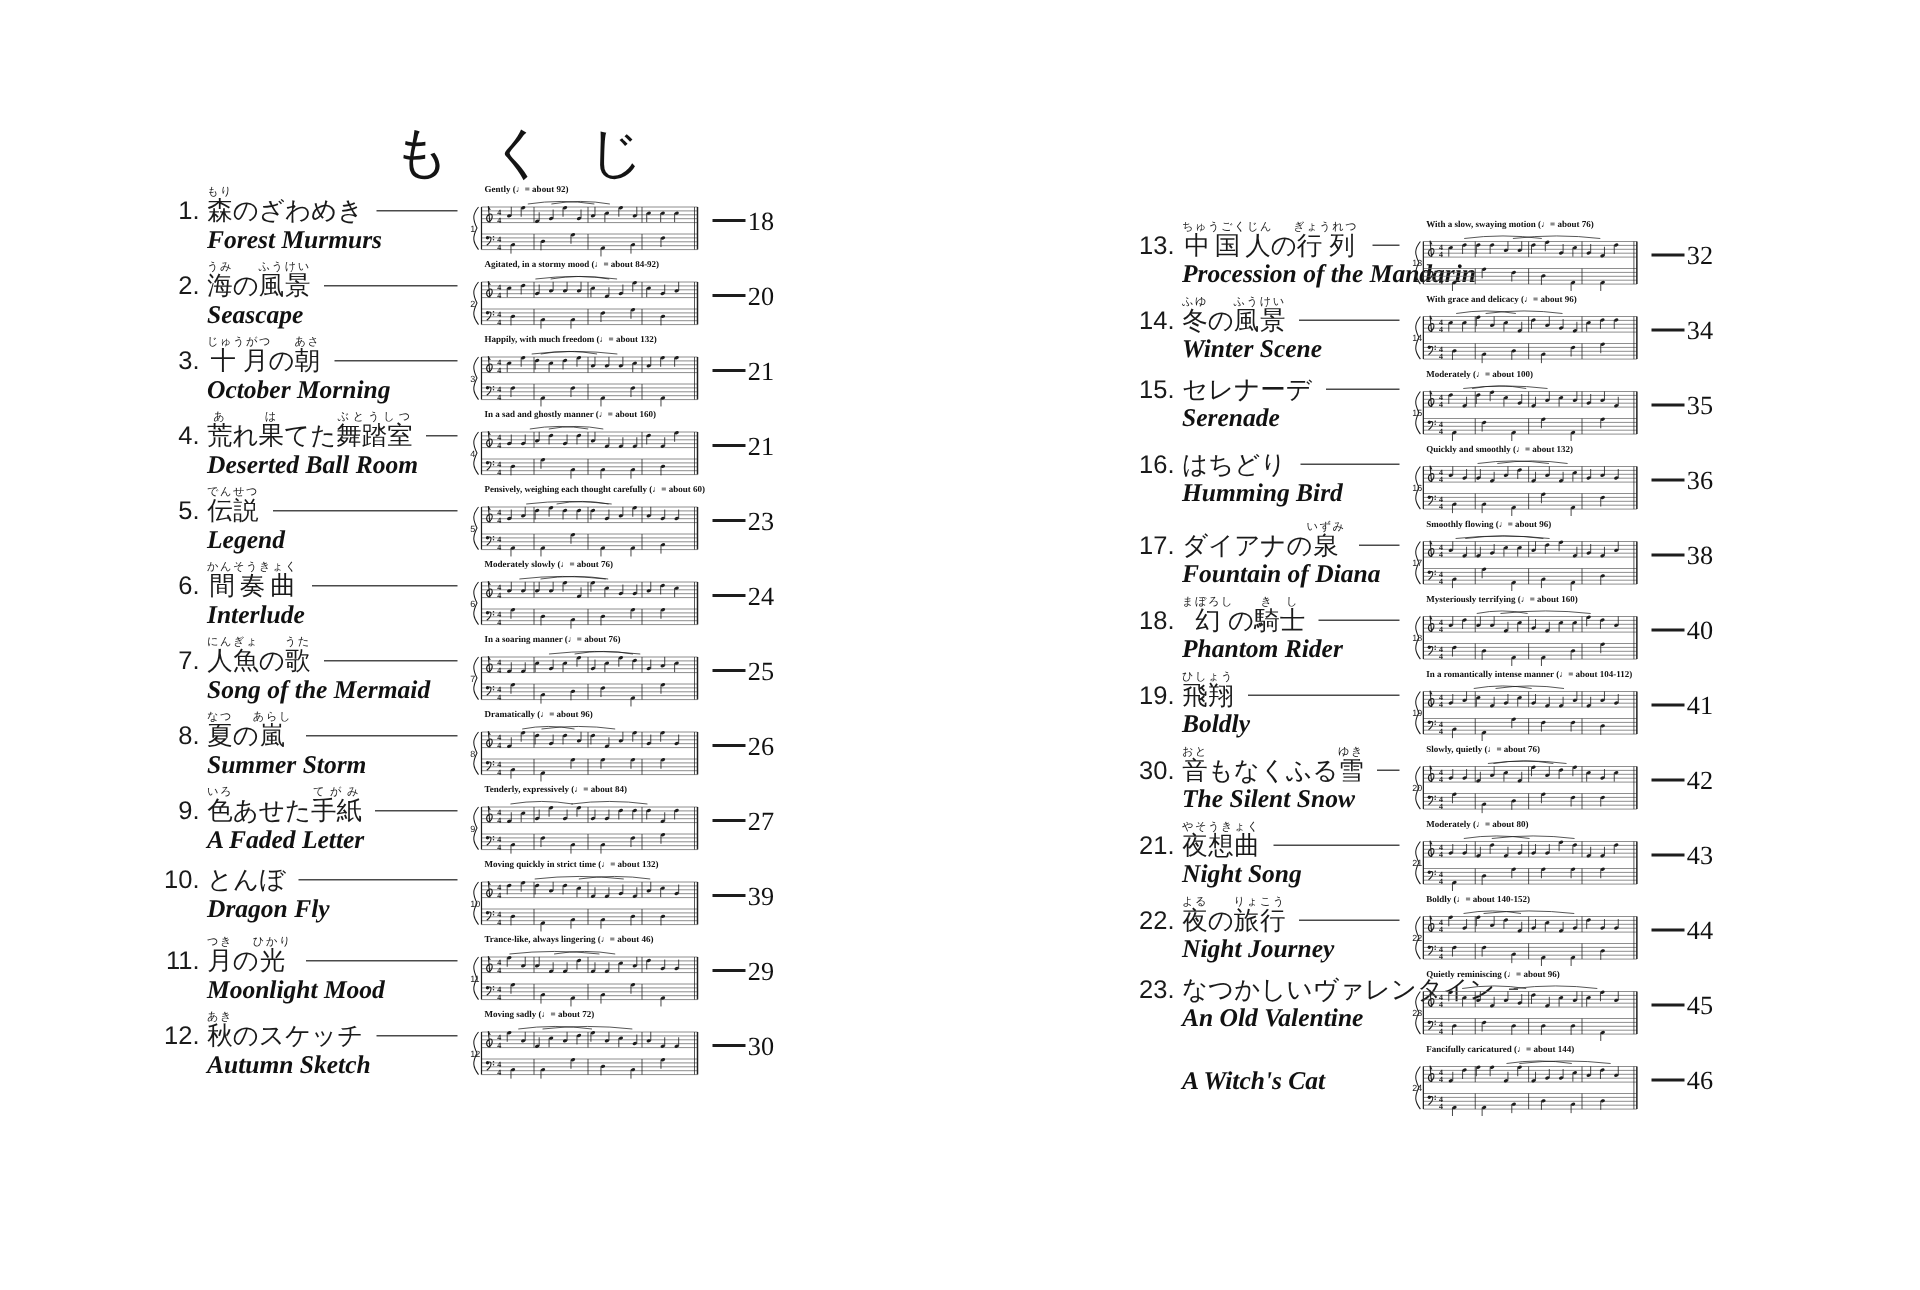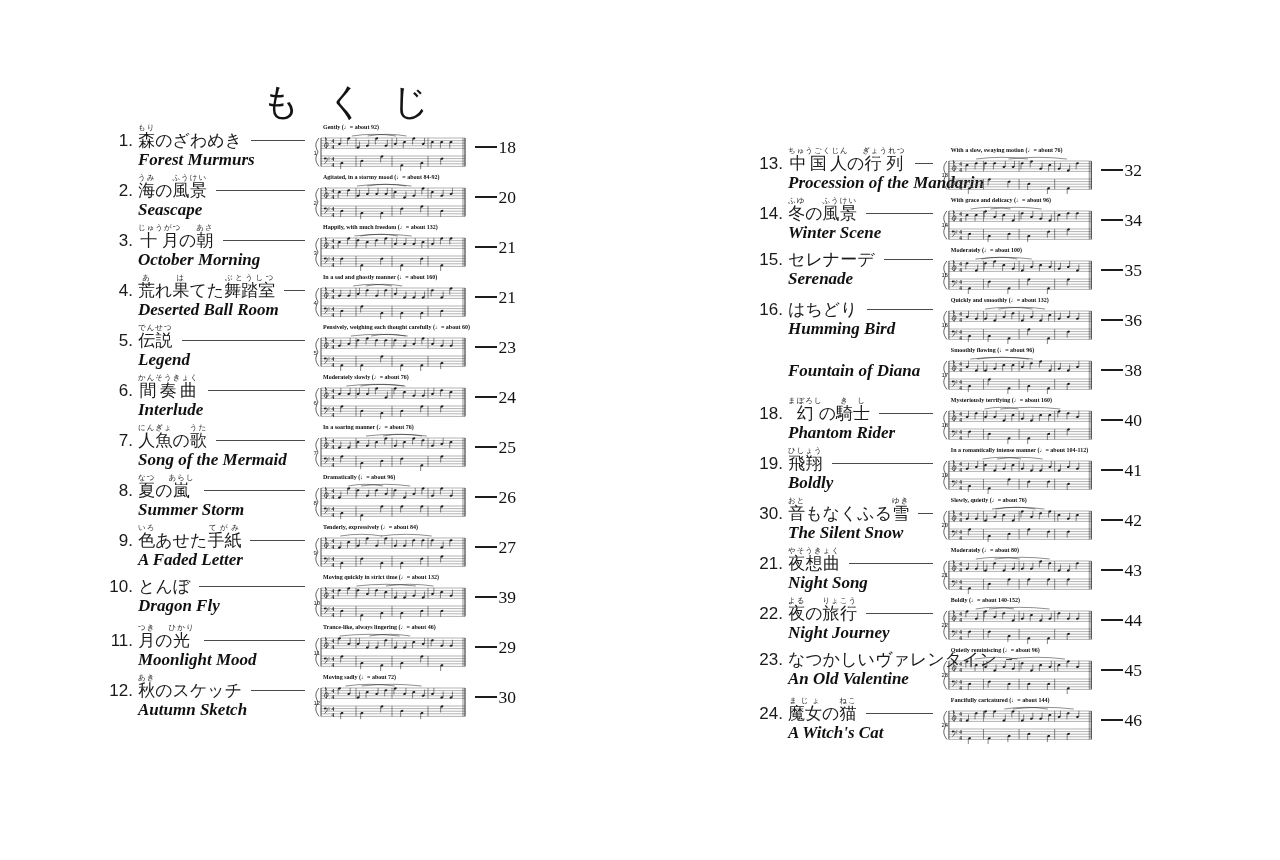--- a/index.html
+++ b/index.html
@@ -1500,20 +1500,25 @@
           <text x="1.5" y="23.5" font-size="6" fill="#1d1d1d">16</text>
         </svg>
       </div>
     <div class="pagecell">
       <span class="dash"></span>
       <span class="pnum">36</span>
     </div>
   </div>
     <div class="entry">
     <div class="entry-main">
+      <div class="title-row">
+        <span class="no">17.</span>
+        <span class="jtitle">ダイアナの<ruby>泉<rt>いずみ</rt></ruby></span>
+        <span class="leader"></span>
+      </div>
       <div class="english">Fountain of Diana</div>
     </div>
     <div class="excerpt">
       <div class="tempo">Smoothly flowing (♩= about 96)</div>
     <svg viewBox="0 0 158 40" preserveAspectRatio="none" xmlns="http://www.w3.org/2000/svg">
           <line x1="9" y1="7" x2="153" y2="7" stroke="#666666" stroke-width="0.5"></line>
           <line x1="9" y1="25" x2="153" y2="25" stroke="#666666" stroke-width="0.5"></line>
           <line x1="9" y1="9.6" x2="153" y2="9.6" stroke="#666666" stroke-width="0.5"></line>
           <line x1="9" y1="27.6" x2="153" y2="27.6" stroke="#666666" stroke-width="0.5"></line>
           <line x1="9" y1="12.2" x2="153" y2="12.2" stroke="#666666" stroke-width="0.5"></line>
@@ -2132,25 +2137,20 @@
           <text x="1.5" y="23.5" font-size="6" fill="#1d1d1d">23</text>
         </svg>
       </div>
     <div class="pagecell">
       <span class="dash"></span>
       <span class="pnum">45</span>
     </div>
   </div>
     <div class="entry">
     <div class="entry-main">
-      <div class="title-row">
-        <span class="no">24.</span>
-        <span class="jtitle"><ruby>魔女<rt>まじょ</rt></ruby>の<ruby>猫<rt>ねこ</rt></ruby></span>
-        <span class="leader"></span>
-      </div>
       <div class="english">A Witch's Cat</div>
     </div>
     <div class="excerpt">
       <div class="tempo">Fancifully caricatured (♩= about 144)</div>
     <svg viewBox="0 0 158 40" preserveAspectRatio="none" xmlns="http://www.w3.org/2000/svg">
           <line x1="9" y1="7" x2="153" y2="7" stroke="#666666" stroke-width="0.5"></line>
           <line x1="9" y1="25" x2="153" y2="25" stroke="#666666" stroke-width="0.5"></line>
           <line x1="9" y1="9.6" x2="153" y2="9.6" stroke="#666666" stroke-width="0.5"></line>
           <line x1="9" y1="27.6" x2="153" y2="27.6" stroke="#666666" stroke-width="0.5"></line>
           <line x1="9" y1="12.2" x2="153" y2="12.2" stroke="#666666" stroke-width="0.5"></line>

